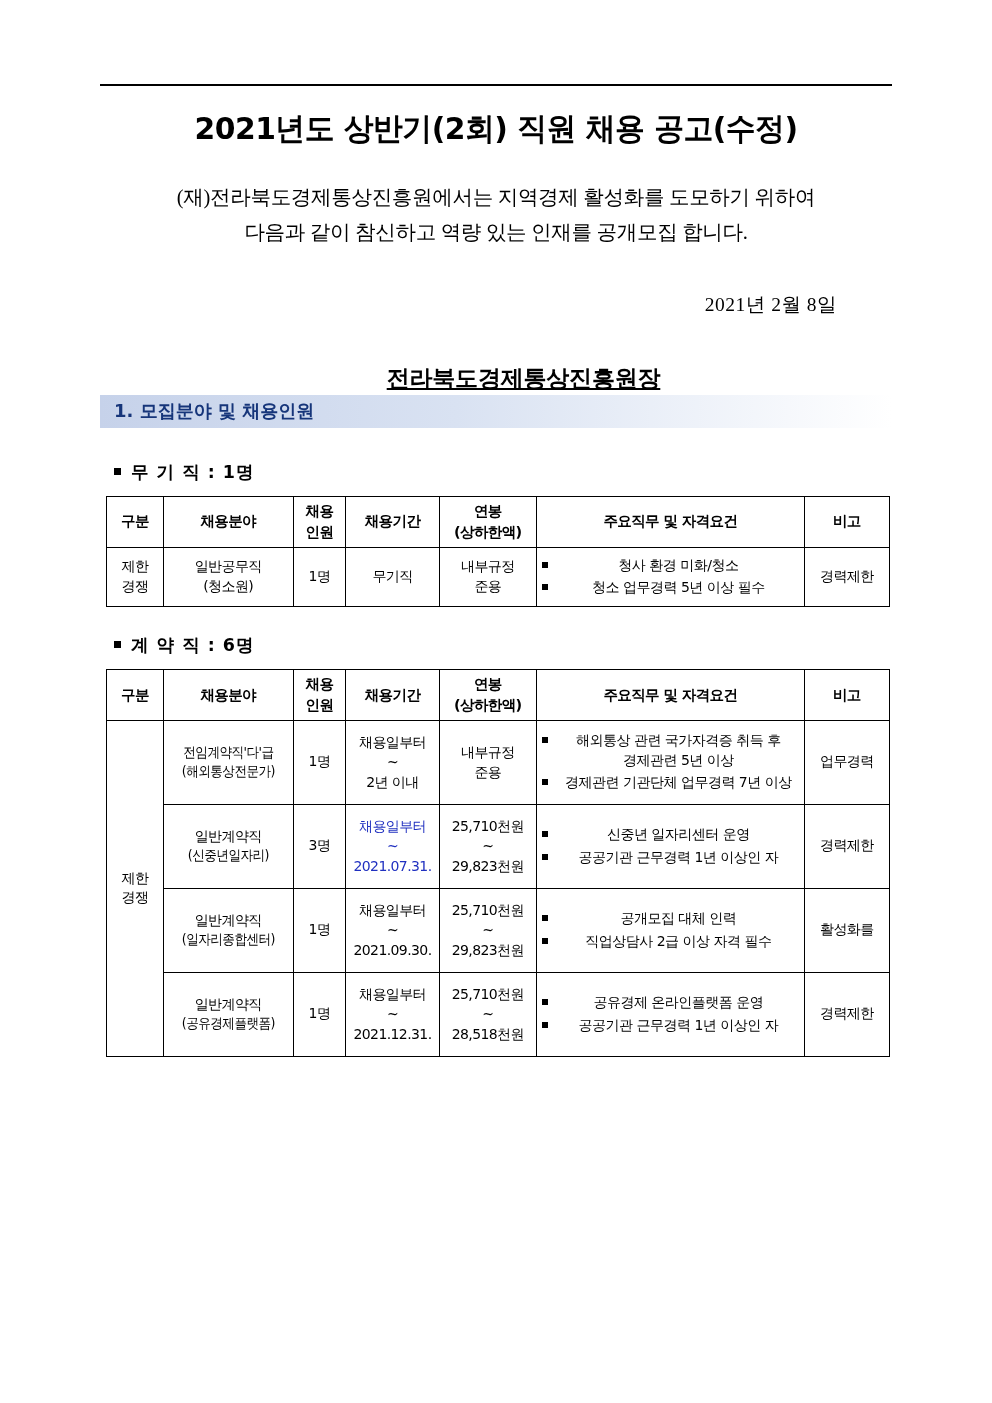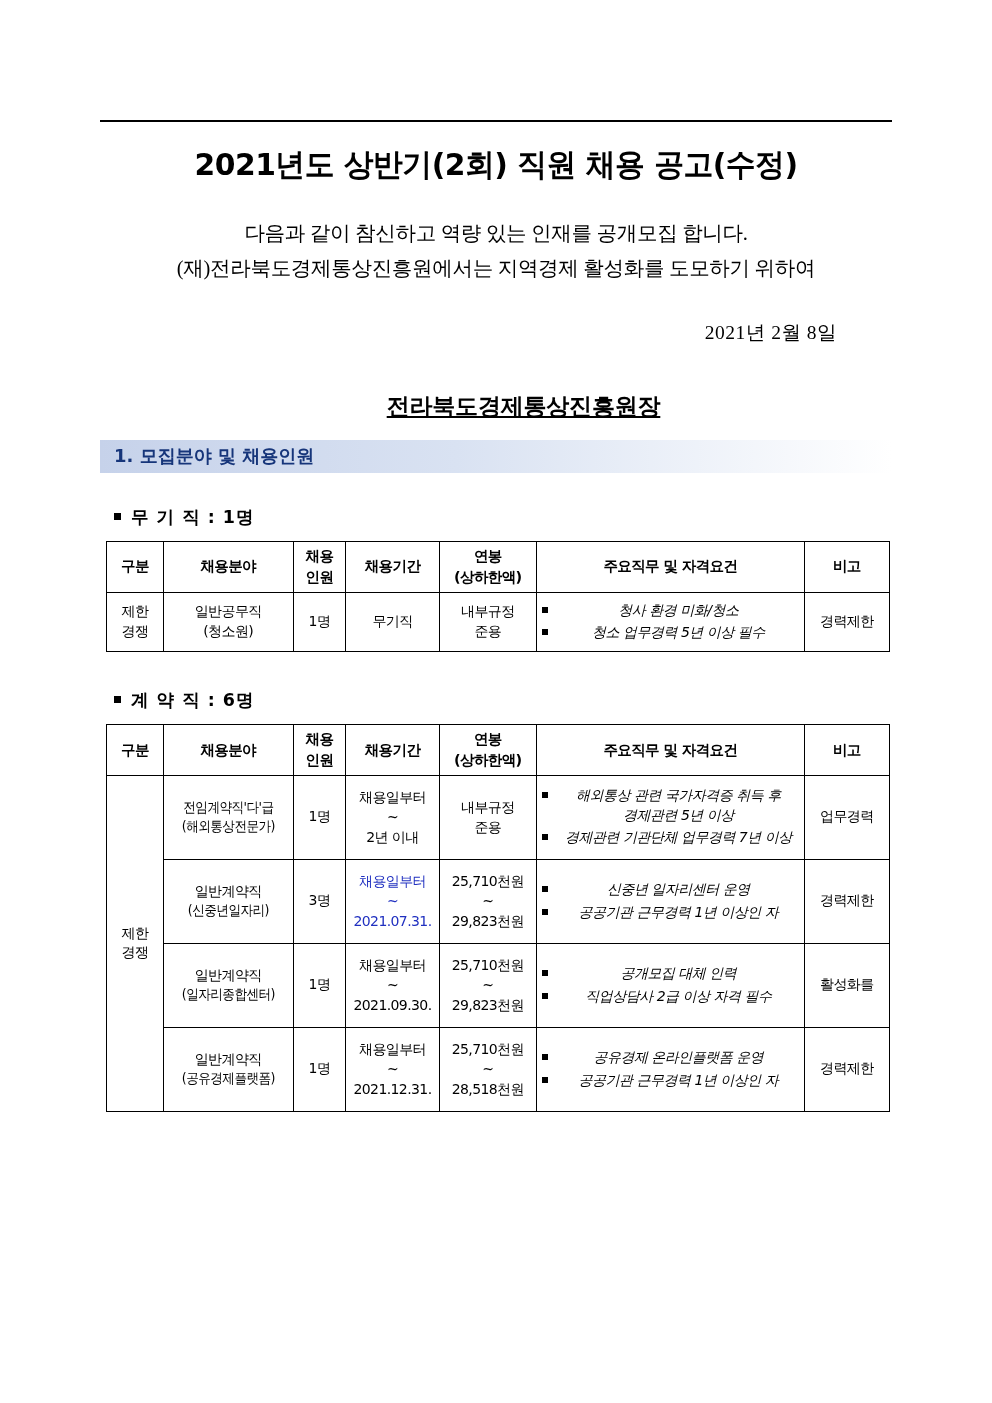--- a/index.html
+++ b/index.html
@@ -12,21 +12,21 @@
     height: 1403px;
     font-family: "Liberation Serif", "DejaVu Serif", serif;
     color: #000000;
     position: relative;
     overflow: hidden;
   }
   .page {
     width: 992px;
     height: 1403px;
     box-sizing: border-box;
-    padding: 120px 100px 0 100px;
+    padding: 84px 100px 0 100px;
     position: relative;
   }
   .top-rule {
     border-top: 2px solid #000;
     width: 792px;
     margin: 0 auto 0 auto;
   }
   .doc-title {
     text-align: center;
     font-family: "DejaVu Sans", "Liberation Sans", sans-serif;
@@ -38,21 +38,21 @@
   }
   .lead {
     margin: 30px auto 0 auto;
     width: 740px;
     text-align: center;
     font-size: 20.5px;
     line-height: 1.72;
     letter-spacing: -0.3px;
   }
   .date-line {
-    margin-top: 32px;
+    margin-top: 40px;
     text-align: right;
     padding-right: 55px;
     font-size: 19.5px;
     letter-spacing: 0.5px;
   }
   .org-line {
     margin-top: 45px;
     text-align: center;
     font-size: 23px;
     font-weight: bold;
@@ -61,21 +61,21 @@
     text-decoration: underline;
   }
   .notice-line {
     margin-top: 55px;
     color: #2a3f9d;
     font-size: 15.5px;
     font-family: "DejaVu Sans", "Liberation Sans", sans-serif;
     letter-spacing: -0.5px;
   }
   .section-bar {
-    margin-top: 18px;
+    margin-top: 1px;
     height: 33px;
     background: linear-gradient(to right, #c6d2ea 0%, #d9e2f2 45%, #ffffff 100%);
     display: flex;
     align-items: center;
   }
   .section-bar .title {
     color: #16357a;
     font-family: "DejaVu Sans", "Liberation Sans", sans-serif;
     font-weight: bold;
     font-size: 18px;
@@ -130,21 +130,20 @@
   .col-note  { width: 84px; }
 
   td.duty {
     text-align: left;
     padding-left: 16px;
   }
   td.duty ul {
     margin: 2px;
     padding: 0;
     list-style: none;
-    font-style: italic;
   }
   td.duty li {
     position: relative;
     padding-left: 16px;
     margin: 3px 0;
     font-size: 14px;
     letter-spacing: -0.5px;
     white-space: nowrap;
   }
   td.duty li:before {
@@ -166,22 +165,22 @@
 </head>
 <body>
 
 <div class="page">
 
   <div class="top-rule"></div>
 
   <div class="doc-title">2021년도 상반기(2회) 직원 채용 공고(수정)</div>
 
   <div class="lead">
+    <div>(재)전라북도경제통상진흥원에서는 지역경제 활성화를 도모하기 위하여</div>
     <div>다음과 같이 참신하고 역량 있는 인재를 공개모집 합니다.</div>
-    <div>(재)전라북도경제통상진흥원에서는 지역경제 활성화를 도모하기 위하여</div>
   </div>
 
   <div class="date-line">2021년   2월   8일</div>
 
   <div class="org-line">전라북도경제통상진흥원장</div>
 
 
   <div class="section-bar">
     <span class="title">1. 모집분야 및 채용인원</span>
   </div>
@@ -238,21 +237,21 @@
           <ul>
             <li>청사 환경 미화/청소</li>
             <li>청소 업무경력 5년 이상 필수</li>
           </ul>
         </td>
         <td>경력제한</td>
       </tr>
     </tbody>
   </table>
 
-  <div class="sub-head" style="margin-top:36px;">
+  <div class="sub-head" style="margin-top:26px;">
     <span class="bullet"></span>
     <span>계 약 직 : 6명</span>
   </div>
 
   <table class="rec">
     <colgroup>
       <col class="col-gubun">
         <col class="col-field">
         <col class="col-num">
         <col class="col-term">

